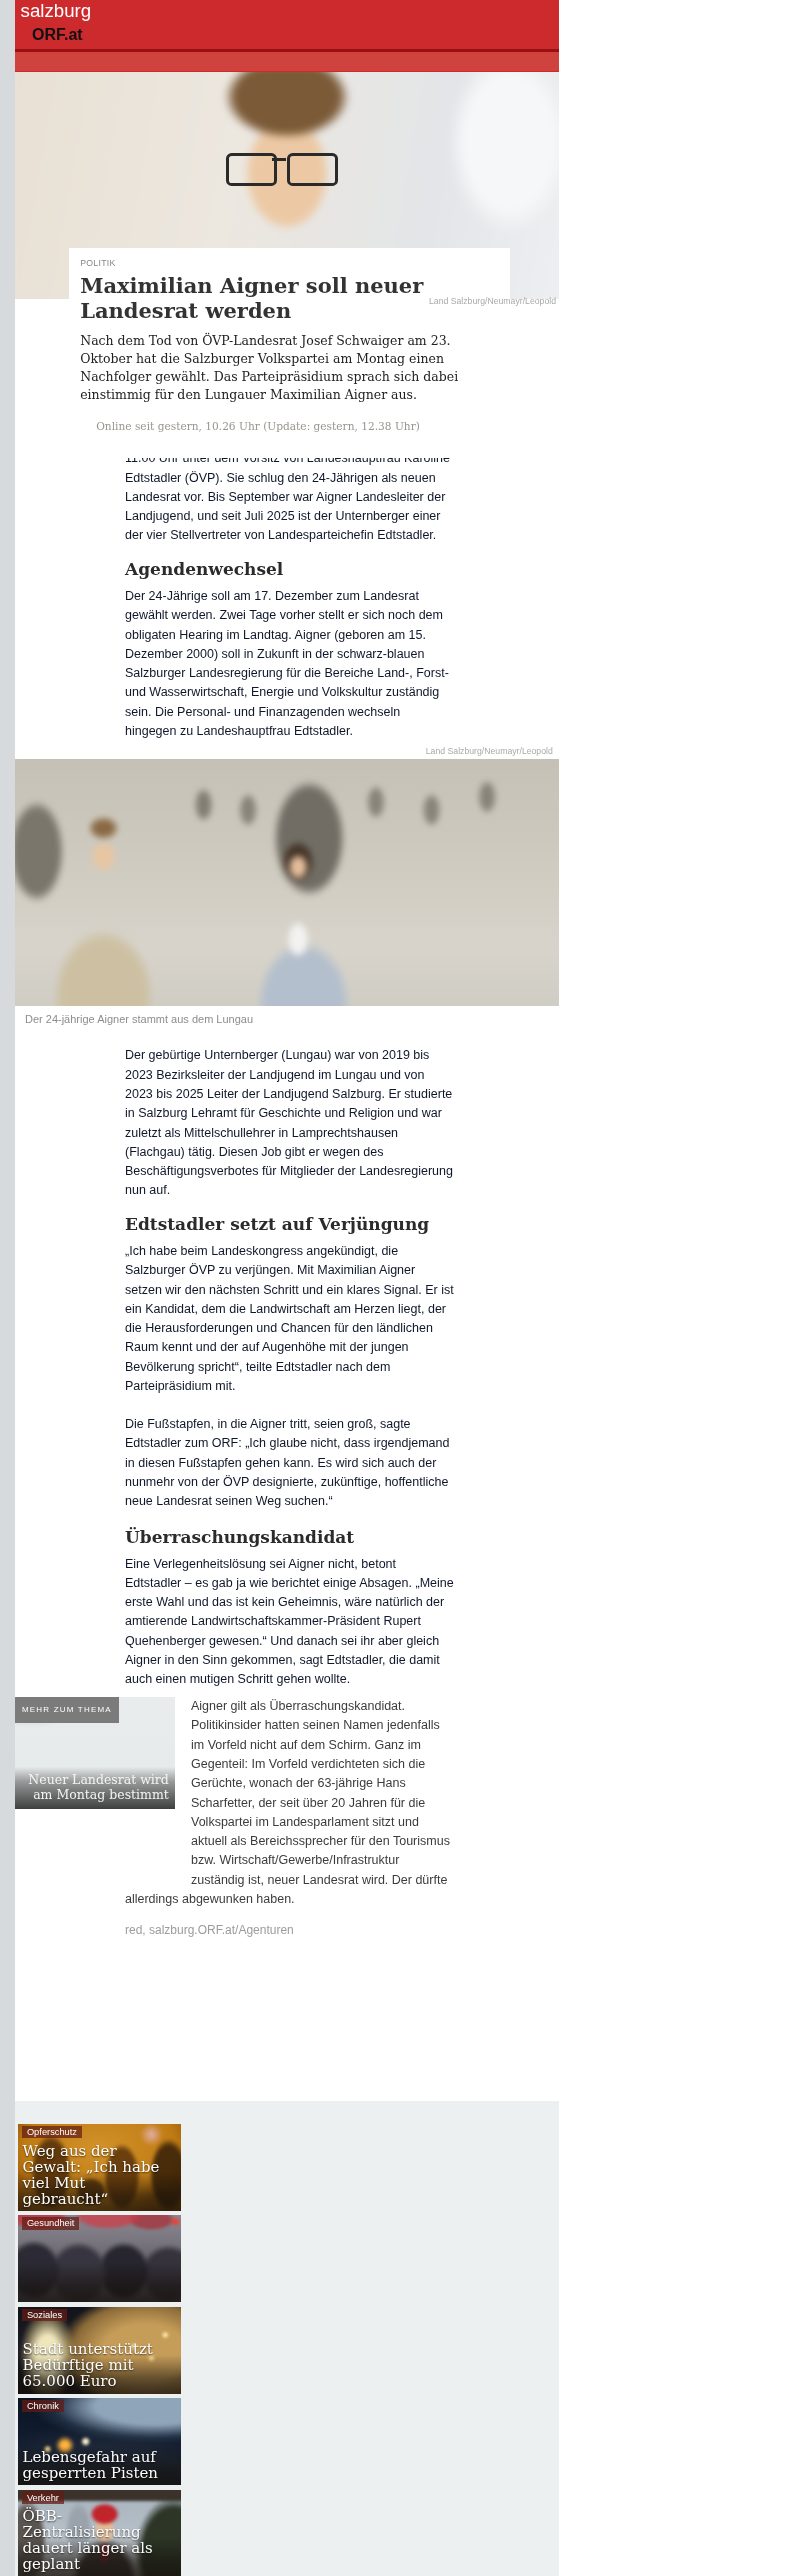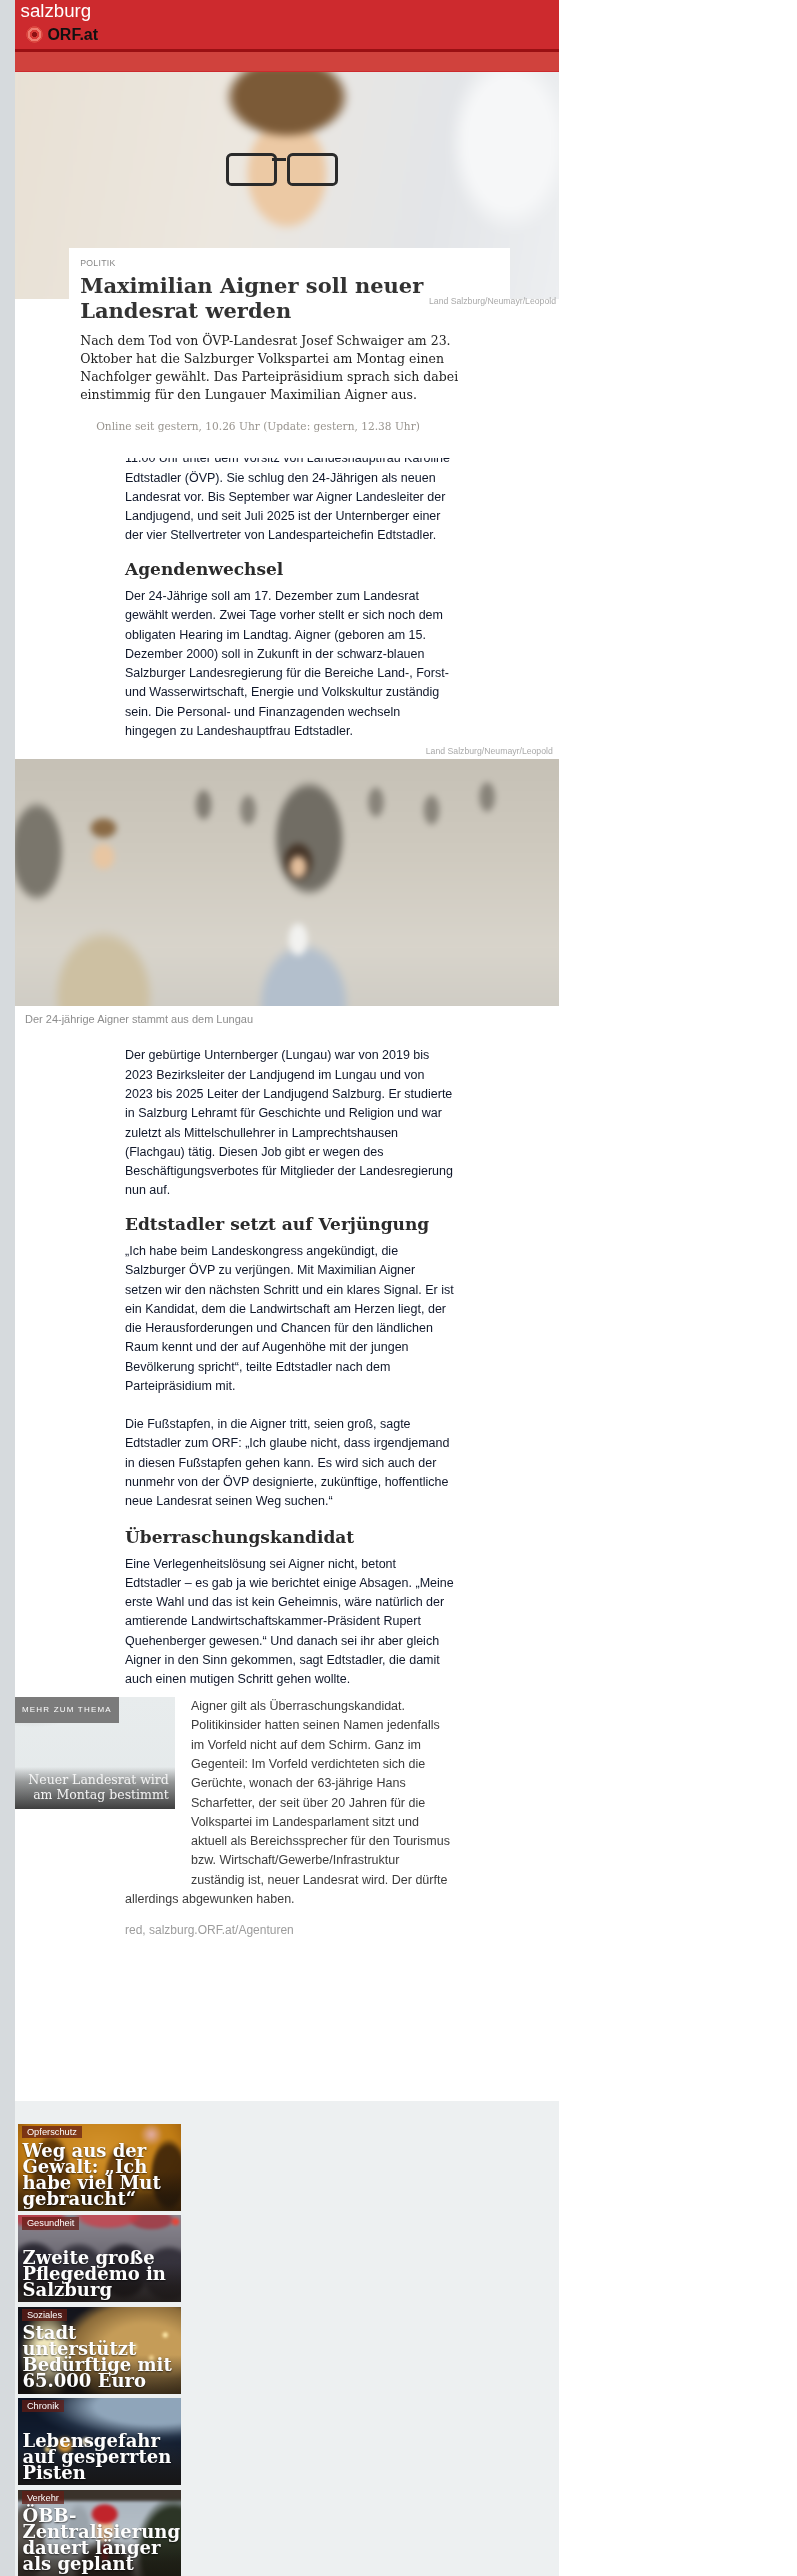--- a/index.html
+++ b/index.html
@@ -3,21 +3,21 @@
 <meta charset="utf-8">
 <style>
   html,body{margin:0;padding:0;background:#ffffff;}
   .page{position:relative;width:651px;height:2576px;background:#ffffff;overflow:hidden;
         font-family:"Liberation Sans",sans-serif;}
   .left-strip{position:absolute;left:0;top:0;width:15px;height:2576px;background:#d6dadd;}
 
   
   .red-header{position:absolute;left:15px;top:0;width:544px;height:72px;background:#cd2a2e;}
   .region-label{position:absolute;left:5.6px;top:0px;color:#ffffff;font-size:18.7px;font-weight:400;}
-  .logo-row{position:absolute;left:11px;top:26px;height:17.4px;display:flex;align-items:flex-start;}
+  .logo-row{position:absolute;left:17px;top:26px;height:17.4px;display:flex;align-items:flex-start;flex-direction:column;}
   .orf-eye{width:17px;height:17px;border-radius:50%;margin-right:4.4px;
      background:radial-gradient(circle at 50% 50%, #8c1113 0 19%, #d93a36 19% 38%, #ef7c70 38% 56%, #dc4740 56% 70%, rgba(220,70,64,0) 70%);}
   .orf-logo-text{color:#111111;font-size:16px;font-weight:700;letter-spacing:0;}
   .red-stripe{position:absolute;left:0;top:49px;width:544px;height:3.7px;background:#9a1013;}
   .red-band{position:absolute;left:0;top:52px;width:544px;height:19.3px;background:#d0423d;}
 
   
   .hero{position:absolute;left:15px;top:72px;width:544px;height:227px;overflow:hidden;background:#e9e4dc;}
   .hero-inner{position:absolute;left:-6.2px;top:-6.2px;right:-6.2px;bottom:-6.2px;filter:blur(3.7px);
     background:
@@ -85,22 +85,22 @@
   
   .related{position:absolute;left:15px;top:2101px;width:544px;height:475px;background:#edf0f1;
      box-sizing:border-box;padding:23px 0 0 2.5px;}
   .story-card{position:relative;width:163px;height:87px;margin:0 0 4.4px 0;overflow:hidden;background:#444;}
   .story-photo{position:absolute;left:-5px;top:-5px;right:-5px;bottom:-5px;filter:blur(1.6px);}
   .story-grad{position:absolute;left:0;right:0;bottom:0;height:39px;
      background:linear-gradient(180deg, rgba(20,15,10,0) 0%, rgba(20,15,10,.55) 60%, rgba(20,15,10,.72) 100%);}
   .story-cat{position:absolute;left:4.4px;top:1.9px;z-index:2;color:#ffffff;font-size:9.3px;
      background:rgba(100,28,20,.72);padding:1.2px 5px;}
   .story-title{position:absolute;left:0;right:0;bottom:0;z-index:2;padding:2.5px 5px 4.4px;
-     font-family:"DejaVu Serif",serif;color:#fdfdfd;font-size:18px;line-height:16px;
-     text-shadow:0 0.6px 1.9px rgba(0,0,0,.65);font-weight:bold;}
+     font-family:"DejaVu Serif",serif;color:#fdfdfd;font-size:15px;line-height:16px;
+     text-shadow:0 0.6px 1.9px rgba(0,0,0,.65);}
   .sp1{background:
       radial-gradient(circle 16px at 80% 16%, rgba(235,185,205,.8), rgba(160,190,240,0) 72%),
       radial-gradient(ellipse 28px 53px at 22% 55%, rgba(80,45,8,.85) 58%, rgba(80,45,8,0) 72%),
       radial-gradient(ellipse 25px 47px at 63% 60%, rgba(90,50,10,.85) 58%, rgba(90,50,10,0) 72%),
       radial-gradient(ellipse 26px 50px at 90% 58%, rgba(60,35,8,.9) 58%, rgba(60,35,8,0) 74%),
       radial-gradient(ellipse 21px 20px at 45% 75%, rgba(70,40,8,.8) 55%, rgba(70,40,8,0) 72%),
       radial-gradient(ellipse 125px 75px at 50% 30%, #d2912a 0%, #c07c14 60%, rgba(192,124,20,0) 78%),
       linear-gradient(115deg, #8a4d08 0%, #b97413 35%, #c98419 55%, #9a5c0c 80%, #7c4406 100%);}
   .sp2{background:
       radial-gradient(circle 6.2px at 94% 12%, #e84438 45%, rgba(232,68,56,0) 75%),
@@ -205,21 +205,20 @@
       <div class="story-photo sp1"></div>
       <div class="story-grad"></div>
       <span class="story-cat">Opferschutz</span>
       <div class="story-title">Weg aus der Gewalt: „Ich habe viel Mut gebraucht“</div>
     </div>
 
     <div class="story-card">
       <div class="story-photo sp2"></div>
       <div class="story-grad"></div>
       <span class="story-cat">Gesundheit</span>
-      <div class="story-title">Zweite große Pflegedemo in Salzburg</div>
     </div>
 
     <div class="story-card">
       <div class="story-photo sp3"></div>
       <div class="story-grad"></div>
       <span class="story-cat">Soziales</span>
       <div class="story-title">Stadt unterstützt Bedürftige mit 65.000 Euro</div>
     </div>
 
     <div class="story-card">

